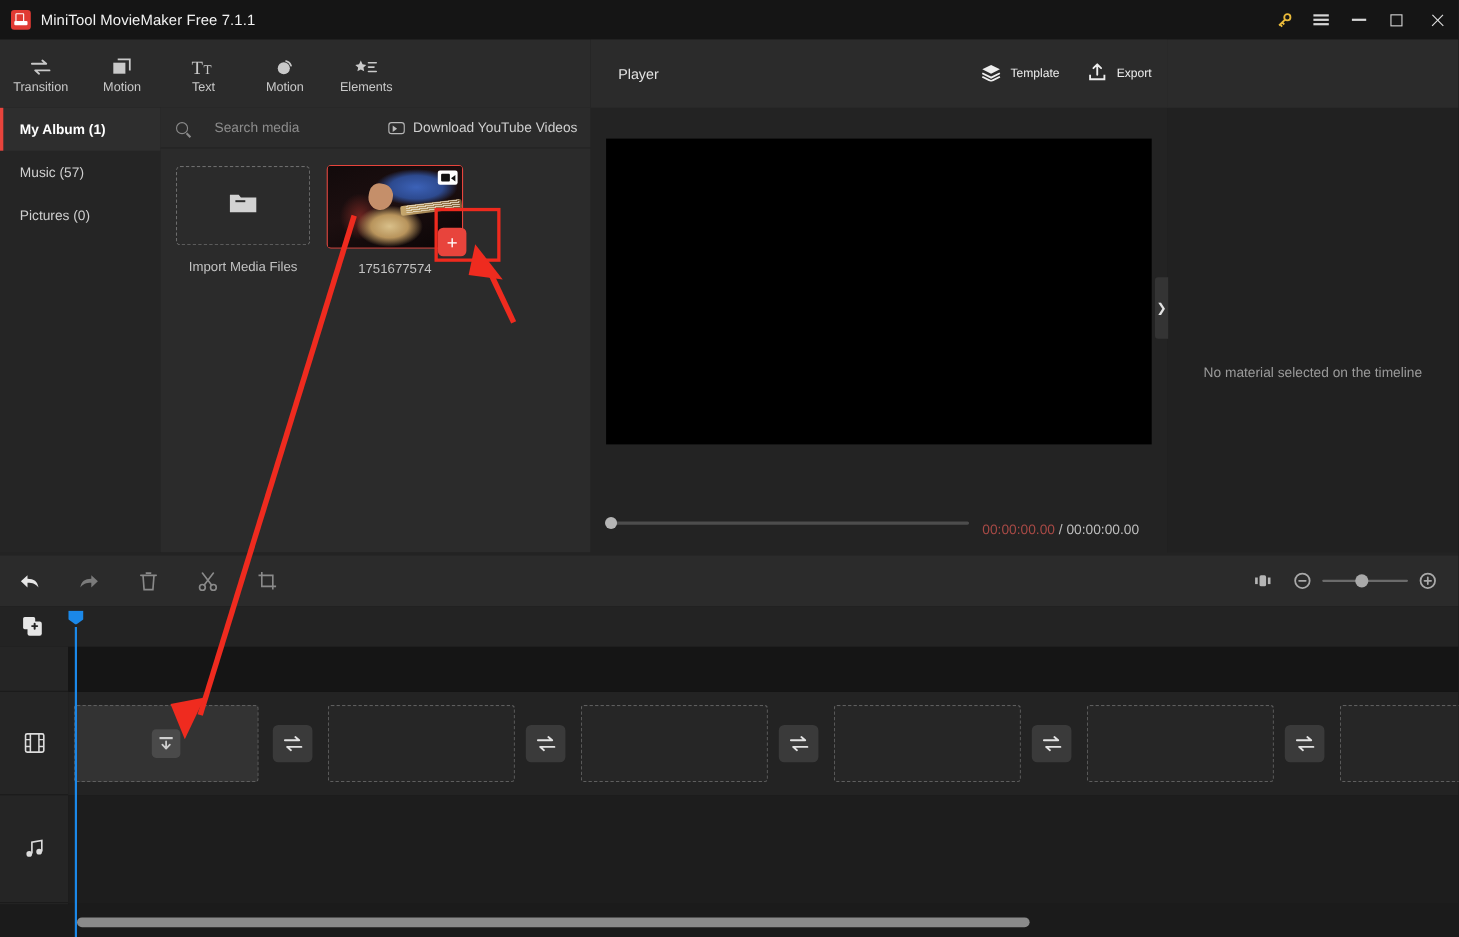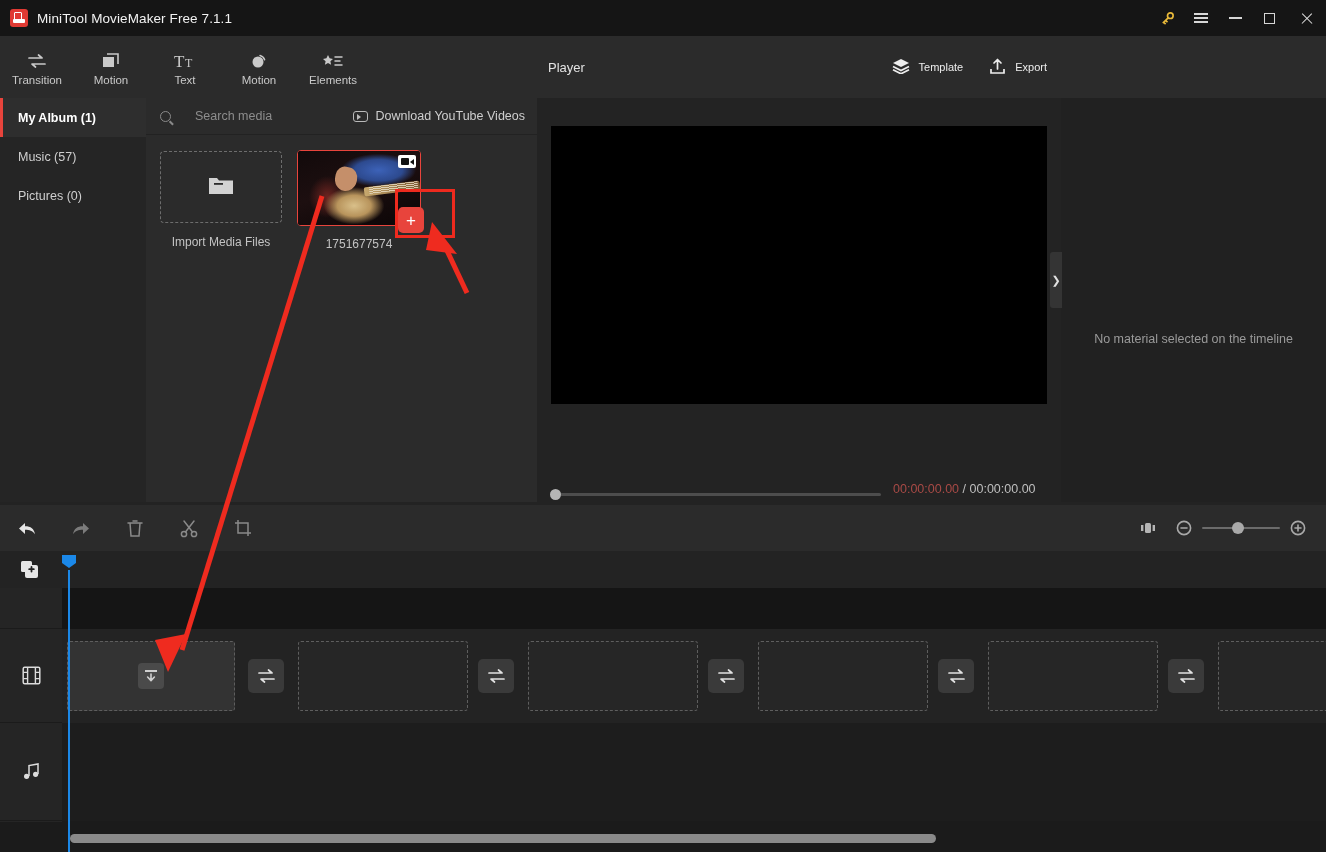--- a/index.html
+++ b/index.html
@@ -151,27 +151,27 @@
     border:3px solid #ee2a1e; z-index:5; pointer-events:none;
   }
 
   
   .player{
     position:absolute; left:537px; top:36px; width:524px; height:466px; background:#232323;
   }
   .player-head{
     height:62px; background:#2b2b2b; display:flex; align-items:center; position:relative;
   }
-  .player-title{ color:#e3e3e3; font-size:13px; margin-left:11px; }
+  .player-title{ color:#e3e3e3; font-size:13px; margin-left:25px; }
   .ph-right{ position:absolute; right:14px; display:flex; align-items:center; gap:26px; }
   .ph-btn{ display:flex;align-items:center;gap:9px;color:#ededed;font-size:11px;cursor:default;}
   .preview{
     position:absolute; left:14px; top:90px; width:496px; height:278px; background:#000;
   }
-  .seekrow{ position:absolute; left:0; top:438px; width:524px; height:22px; display:flex; align-items:flex-end;}
+  .seekrow{ position:absolute; left:0; top:438px; width:524px; height:22px; display:flex; align-items:flex-start;}
   .seek-track{ position:relative; margin-left:14px; width:330px; height:3px; background:#4d4d4d; border-radius:2px;}
   .seek-knob{ position:absolute; left:-1px; top:-4px; width:11px;height:11px;border-radius:50%;background:#b5b5b5;}
   .times{ margin-left:12px; font-size:12.5px; color:#bfbfbf; white-space:nowrap; }
   .times .cur{ color:#a84a46; }
   .ctrlrow{ position:absolute; left:0; top:465px; width:524px; height:34px; display:flex; align-items:center; }
   .cbtn{ width:34px;height:34px;display:flex;align-items:center;justify-content:center;color:#d8d8d8;cursor:default;}
   .cbtn:first-child{ margin-left:7px; }
   .vol-track{ width:92px;height:2.5px;background:#5a5a5a;border-radius:2px;position:relative;margin-left:8px;}
   .vol-knob{ position:absolute; right:-4px; top:-4px; width:10px;height:10px;border-radius:50%;background:#bbb;}
   .ratio-sel{

